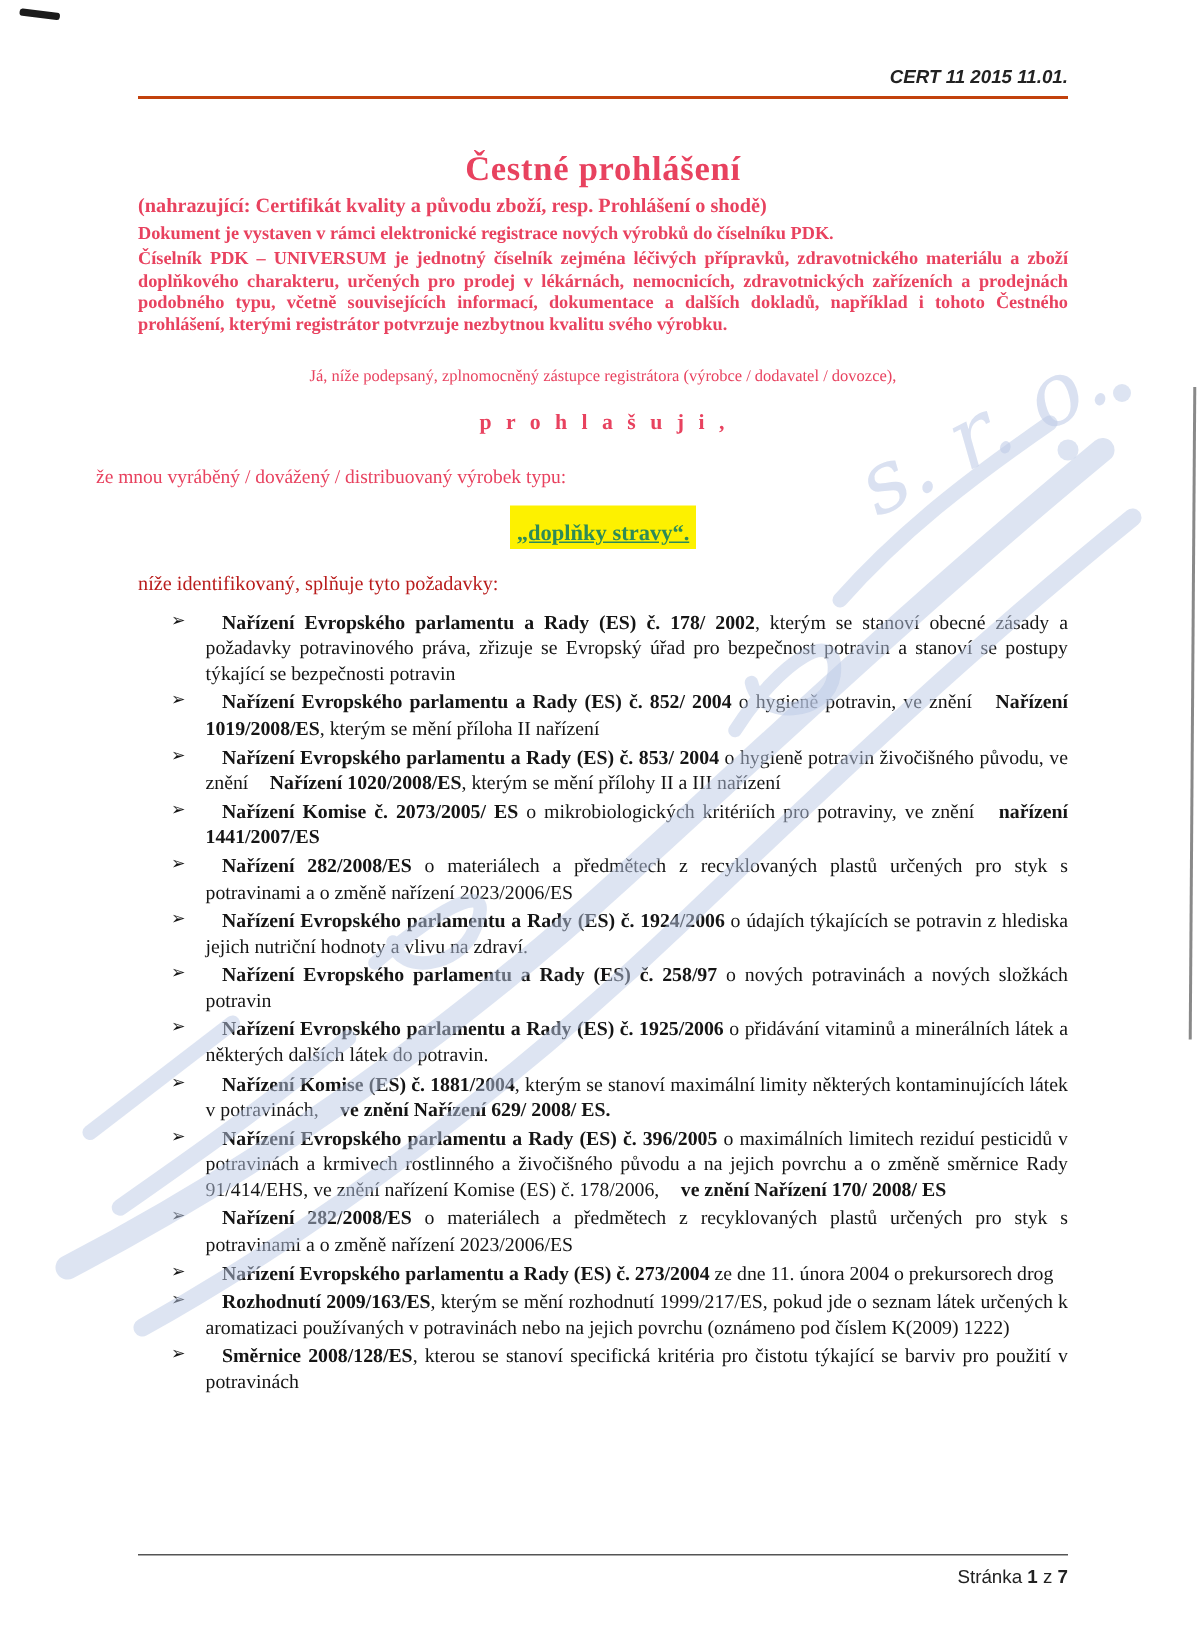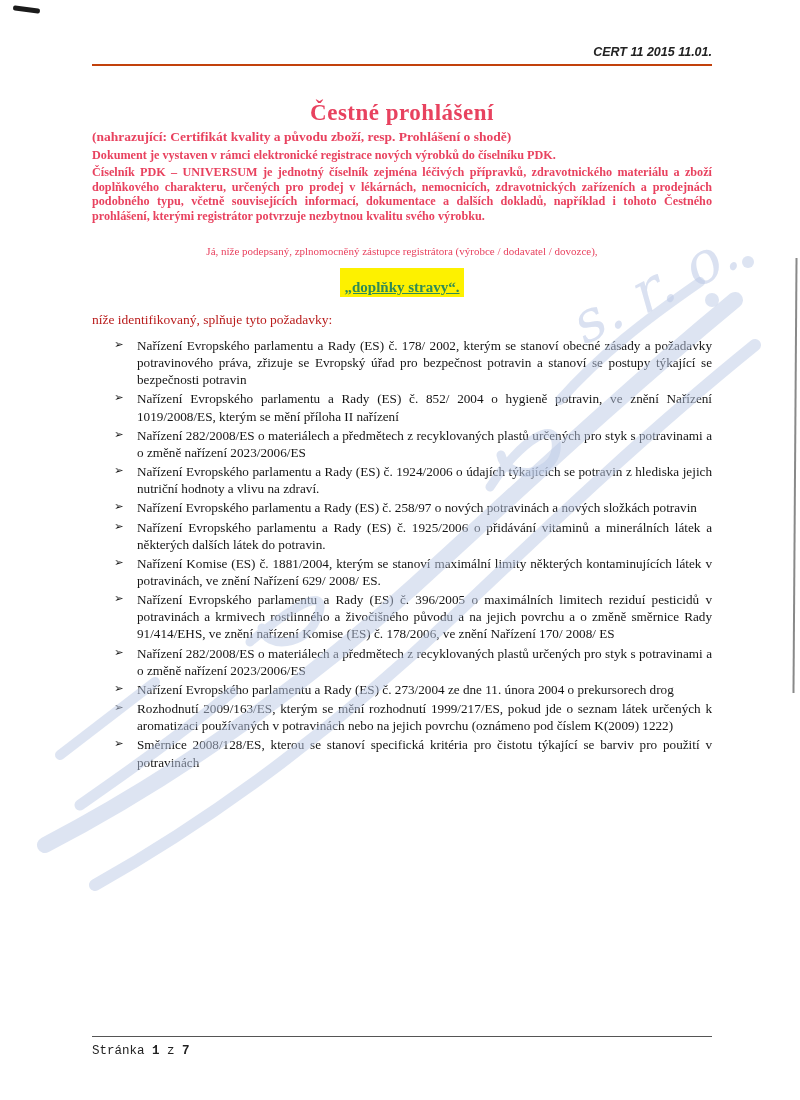--- a/index.html
+++ b/index.html
@@ -86,29 +86,29 @@
     font-size:13.2px;line-height:1.3;
     text-align:justify;
     color:#151515;
   }
   ul.req-list li::before{
     content:"\27A2";
     position:absolute;left:0;top:0;
     font-family:"DejaVu Sans",sans-serif;
     font-size:11.5px;
   }
-  ul.req-list li b{font-weight:normal;}
+  ul.req-list li b{font-weight:bold;margin-left:11px;}
 
   .footer{
     position:absolute;z-index:1;
     left:92px;right:88px;top:1036px;
     border-top:1px solid #555;
     padding-top:7px;
-    text-align:left;
-    font-family:Liberation Mono, monospace;
+    text-align:right;
+    font-family:Liberation Sans, sans-serif;
     font-size:12.5px;color:#222;
   }
 
   .watermark{
     position:absolute;left:0;top:0;z-index:2;
     pointer-events:none;
   }
   .scan-artifact-topleft{
     position:absolute;z-index:3;
     left:13px;top:7px;width:27px;height:5px;
@@ -151,29 +151,33 @@
       <span class="header-ref">CERT 11 2015 11.01.</span>
     </div>
 
     <h1 class="title">Čestné prohlášení</h1>
     <div class="subtitle">(nahrazující: Certifikát kvality a původu zboží, resp. Prohlášení o shodě)</div>
 
     <p class="preamble">Dokument je vystaven v rámci elektronické registrace nových výrobků do číselníku PDK.</p>
     <p class="preamble">Číselník PDK – UNIVERSUM je jednotný číselník zejména léčivých přípravků, zdravotnického materiálu a zboží doplňkového charakteru, určených pro prodej v lékárnách, nemocnicích, zdravotnických zařízeních a prodejnách podobného typu, včetně souvisejících informací, dokumentace a dalších dokladů, například i tohoto Čestného prohlášení, kterými registrátor potvrzuje nezbytnou kvalitu svého výrobku.</p>
 
     <p class="decl-intro">Já, níže podepsaný, zplnomocněný zástupce registrátora (výrobce / dodavatel / dovozce),</p>
+    <p class="decl-word">p r o h l a š u j i ,</p>
+    <p class="product-intro">že mnou vyráběný / dovážený  / distribuovaný výrobek typu:</p>
     <p class="product-type-row">
       <span class="product-type">„doplňky stravy“.</span>
     </p>
 
     <p class="req-intro">níže identifikovaný, splňuje tyto požadavky:</p>
 
     <ul class="req-list">
         <li><b>Nařízení Evropského parlamentu a Rady (ES) č. 178/ 2002</b><span>, kterým se stanoví obecné zásady a požadavky potravinového práva, zřizuje se Evropský úřad pro bezpečnost potravin a stanoví se postupy týkající se bezpečnosti potravin</span></li>
         <li><b>Nařízení Evropského parlamentu a Rady (ES) č. 852/ 2004</b><span> o hygieně potravin, ve znění </span><b>Nařízení 1019/2008/ES</b><span>, kterým se mění příloha II nařízení</span></li>
+        <li><b>Nařízení Evropského parlamentu a Rady (ES) č. 853/ 2004</b><span> o hygieně potravin živočišného původu, ve znění </span><b>Nařízení 1020/2008/ES</b><span>, kterým se mění přílohy II a III nařízení</span></li>
+        <li><b>Nařízení Komise č. 2073/2005/ ES</b><span> o mikrobiologických kritériích pro potraviny, ve znění </span><b>nařízení 1441/2007/ES</b></li>
         <li><b>Nařízení 282/2008/ES</b><span> o materiálech a předmětech z recyklovaných plastů určených pro styk s potravinami a o změně nařízení 2023/2006/ES</span></li>
         <li><b>Nařízení Evropského parlamentu a Rady (ES) č. 1924/2006</b><span>  o údajích týkajících se potravin z hlediska jejich nutriční hodnoty a vlivu na zdraví.</span></li>
         <li><b>Nařízení Evropského parlamentu a Rady (ES) č. 258/97</b><span> o nových potravinách a nových složkách potravin</span></li>
         <li><b>Nařízení Evropského parlamentu a Rady (ES) č. 1925/2006</b><span>  o přidávání vitaminů a minerálních látek a některých dalších látek do potravin.</span></li>
         <li><b>Nařízení Komise (ES) č. 1881/2004</b><span>, kterým se stanoví maximální limity některých kontaminujících látek v potravinách, </span><b>ve znění Nařízení 629/ 2008/ ES.</b></li>
         <li><b>Nařízení Evropského parlamentu a Rady (ES) č. 396/2005</b><span> o maximálních limitech reziduí pesticidů v potravinách a krmivech rostlinného a živočišného původu a na jejich povrchu a o změně směrnice Rady 91/414/EHS, ve znění nařízení Komise (ES) č. 178/2006, </span><b>ve znění Nařízení 170/ 2008/ ES</b></li>
         <li><b>Nařízení 282/2008/ES</b><span> o materiálech a předmětech z recyklovaných plastů určených pro styk s potravinami a o změně nařízení 2023/2006/ES</span></li>
         <li><b>Nařízení Evropského parlamentu a Rady (ES) č. 273/2004</b><span> ze dne 11. února 2004 o prekursorech drog</span></li>
         <li><b>Rozhodnutí 2009/163/ES</b><span>, kterým se mění rozhodnutí 1999/217/ES, pokud jde o seznam látek určených k aromatizaci používaných v potravinách nebo na jejich povrchu (oznámeno pod číslem K(2009) 1222)</span></li>
         <li><b>Směrnice 2008/128/ES</b><span>, kterou se stanoví specifická kritéria pro čistotu týkající se barviv pro použití v potravinách</span></li>

